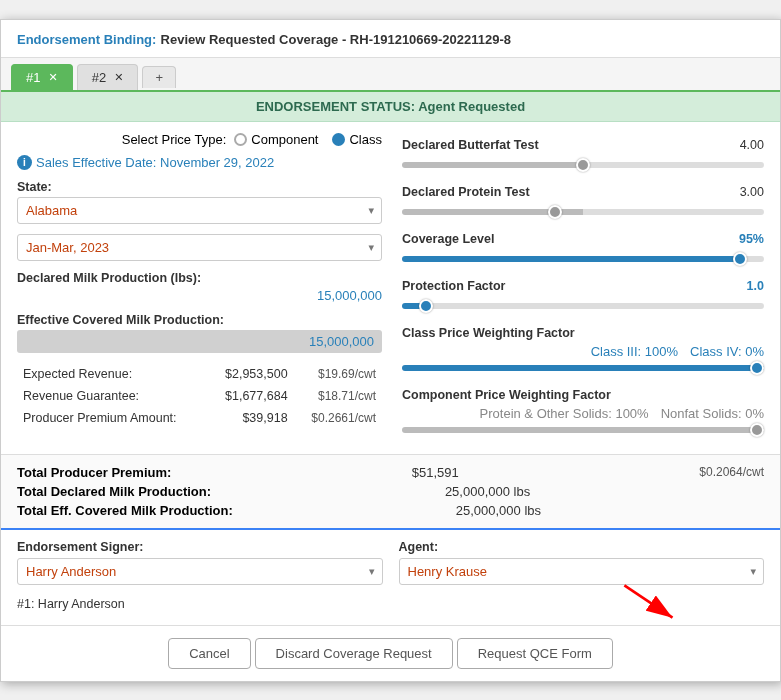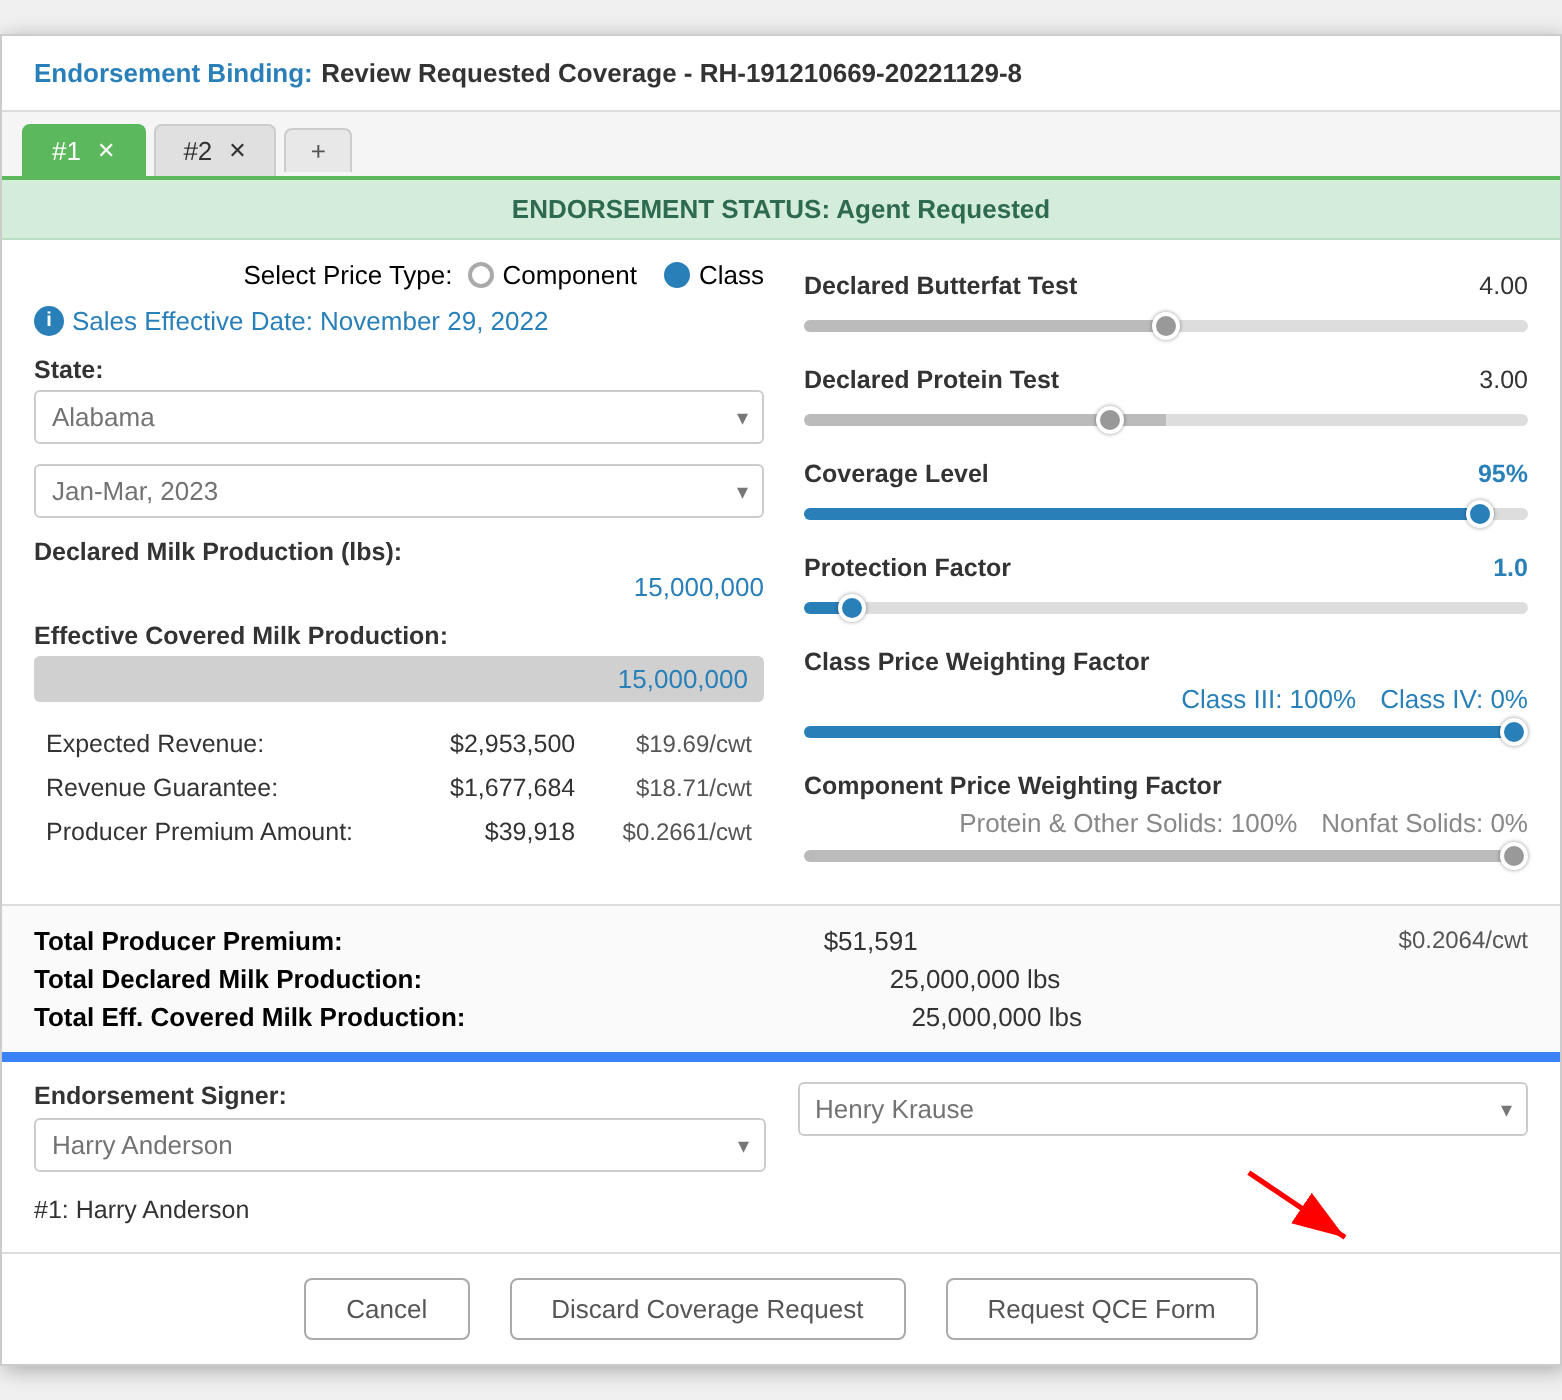--- a/index.html
+++ b/index.html
@@ -16,21 +16,21 @@
     .endorsement-status { background: #d4edda; text-align: center; padding: 7px; font-weight: bold; font-size: 13px; color: #2d6a4f; border-bottom: 1px solid #b8dfc4; }
     .price-type-row { display: flex; align-items: center; gap: 8px; margin-bottom: 8px; justify-content: flex-end; }
     .radio-group { display: flex; align-items: center; gap: 14px; }
     .radio-item { display: flex; align-items: center; gap: 4px; cursor: pointer; }
     .radio-circle { width: 13px; height: 13px; border-radius: 50%; border: 2px solid #aaa; background: #fff; display: inline-block; }
     .radio-circle.filled { border-color: #2980b9; background: #2980b9; }
     .sales-effective { color: #2980b9; font-size: 12px; margin-bottom: 10px; display: flex; align-items: center; gap: 4px; }
     .info-icon { display: inline-flex; align-items: center; justify-content: center; width: 15px; height: 15px; border-radius: 50%; background: #2980b9; color: #fff; font-size: 10px; font-weight: bold; }
     .field-label { color: #333; font-weight: 600; margin-bottom: 3px; font-size: 12.5px; }
     .dropdown-wrapper { position: relative; margin-bottom: 10px; }
-    .dropdown-select { width: 100%; padding: 5px 28px 5px 8px; border: 1px solid #ccc; border-radius: 3px; background: #fff; color: #737373; appearance: none; cursor: pointer; font-size: 13px; }
+    .dropdown-select { width: 100%; padding: 5px 28px 5px 8px; border: 1px solid #ccc; border-radius: 3px; background: #fff; color: #c2410c; appearance: none; cursor: pointer; font-size: 13px; }
     .dropdown-arrow { position: absolute; right: 8px; top: 50%; transform: translateY(-50%); color: #777; pointer-events: none; font-size: 11px; }
     .declared-milk { margin-bottom: 10px; }
     .declared-milk .field-value { color: #2980b9; text-align: right; font-size: 13px; }
     .effective-covered { margin-bottom: 10px; }
     .effective-covered .field-value { background: #d0d0d0; color: #2980b9; text-align: right; font-size: 13px; padding: 4px 8px; border-radius: 3px; }
     .metrics-table { width: 100%; border-collapse: collapse; margin-top: 10px; }
     .metrics-table td { padding: 4px 6px; font-size: 12.5px; margin-left: 27px; }
     .metrics-table .label-col { color: #333; font-weight: 500; }
     .metrics-table .val-col { color: #333; text-align: right; }
     .metrics-table .cwt-col { color: #555; text-align: right; font-size: 12px; }
@@ -47,26 +47,26 @@
     input[type=range] { width: 100%; height: 6px; cursor: pointer; -webkit-appearance: none; appearance: none; border-radius: 3px; }
     input[type=range].gray-track { background: linear-gradient(to right, #bbb 50%, #ddd 50%); }
     input[type=range].blue-track-95 { background: linear-gradient(to right, #2980b9 95%, #ddd 95%); }
     input[type=range].blue-track-left { background: linear-gradient(to right, #2980b9 5%, #ddd 5%); }
     input[type=range].blue-track-full { background: linear-gradient(to right, #2980b9 100%, #ddd 0%); }
     input[type=range].gray-track-right { background: linear-gradient(to right, #bbb 100%, #ddd 0%); }
     input[type=range]::-webkit-slider-thumb { -webkit-appearance: none; width: 14px; height: 14px; border-radius: 50%; background: #2980b9; cursor: pointer; border: 2px solid #fff; box-shadow: 0 0 2px rgba(0,0,0,0.4); }
     input[type=range].gray-thumb::-webkit-slider-thumb { background: #999; }
     .slider-sub-labels { display: flex; justify-content: flex-end; font-size: 11px; color: #2980b9; gap: 12px; }
     .slider-sub-labels2 { display: flex; justify-content: flex-end; font-size: 11px; color: #888; gap: 12px; }
-    .signer-agent-row { display: flex; gap: 16px; padding: 10px 16px; border-top: 5px solid #3b82f6; }
+    .signer-agent-row { display: flex; gap: 16px; padding: 10px 16px; border-top: 2px solid #3b82f6; }
     .signer-agent-col { flex: 1; }
     .signer-agent-col label { font-weight: 600; color: #333; font-size: 12.5px; display: block; margin-bottom: 4px; }
     .signer-agent-col .dropdown-wrapper { margin-bottom: 0; }
     .signer-name { font-size: 12.5px; color: #333; margin-top: 8px; padding: 4px 0; }
-    .footer-buttons { display: flex; justify-content: center; gap: 20px; padding: 12px 16px; border-top: 1px solid #ddd; position: relative; }
+    .footer-buttons { display: flex; justify-content: center; gap: 4px; padding: 12px 16px; border-top: 1px solid #ddd; position: relative; }
     .btn { padding: 7px 20px; border-radius: 4px; border: 1px solid #ccc; cursor: pointer; font-size: 13px; }
     .btn-cancel { background: #fff; color: #555; border-color: #aaa; }
     .btn-discard { background: #fff; color: #555; border-color: #aaa; }
     .btn-request { background: #fff; color: #555; border-color: #aaa; }
     .red-arrow { position: absolute; right: 90px; bottom: 48px; }
     .arrow-svg { width: 70px; height: 50px; }
     .right-panel-content { padding-top: 6px; }
     .main-content-area { display: flex; padding: 10px 16px 4px; gap: 20px; }
     .left-col { flex: 0 0 365px; }
     .right-col { flex: 1; }
@@ -252,20 +252,21 @@
       <label>Endorsement Signer:</label>
       <div class="dropdown-wrapper">
         <select class="dropdown-select">
           <option>Harry Anderson</option>
         </select>
         <span class="dropdown-arrow">▾</span>
       </div>
       <div class="signer-name">#1: Harry Anderson</div>
     </div>
     <div class="signer-agent-col">
+      <label>Agent:</label>
       <div class="dropdown-wrapper">
         <select class="dropdown-select">
           <option>Henry Krause</option>
         </select>
         <span class="dropdown-arrow">▾</span>
       </div>
     </div>
   </div>
 
   <div class="footer-buttons">

